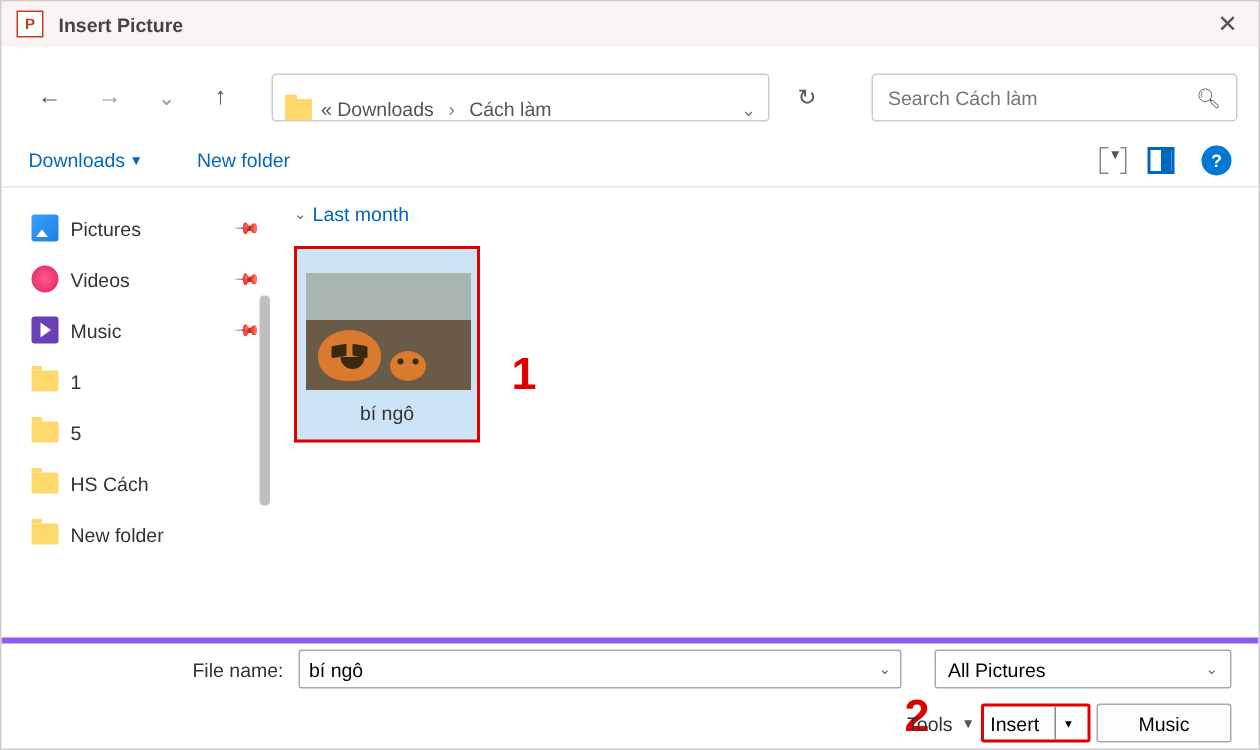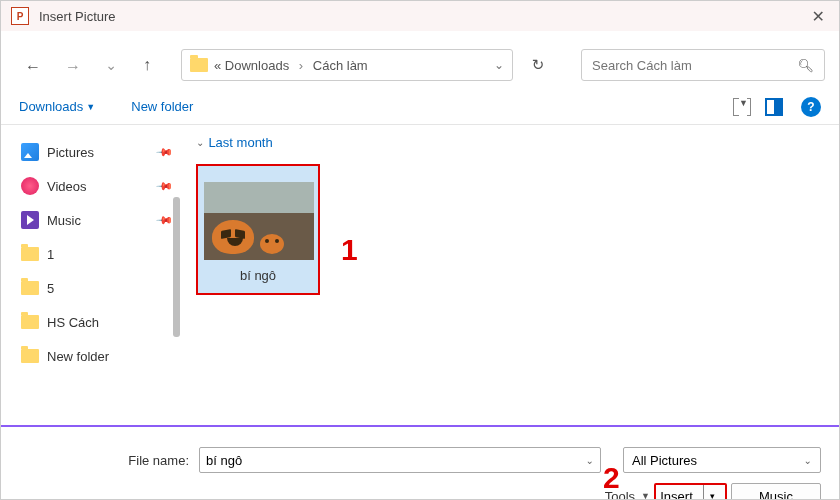--- a/index.html
+++ b/index.html
@@ -1,29 +1,29 @@
 <!DOCTYPE html>
 <html><head>
 <meta charset="utf-8">
 <style>
   * { box-sizing: border-box; margin: 0; padding: 0; font-family: "Segoe UI", sans-serif; }
   body { width: 840px; height: 500px; background: #fff; overflow: hidden; position: relative; border: 1px solid #ccc; }
   
   
   .titlebar { height: 30px; display: flex; align-items: center; padding: 0 10px; background: #fbf4f4; }
   .app-icon { width: 18px; height: 18px; background: #fff; border: 1px solid #c43e1c; display: flex; align-items: center; justify-content: center; font-size: 10px; font-weight: bold; color: #c43e1c; margin-right: 10px; }
-  .titlebar .title { font-size: 13px; color: #444; }
+  .titlebar .title { font-size: 13px; color: #444; font-weight: bold; }
   .titlebar .close { margin-left: auto; font-size: 16px; color: #555; cursor: pointer; padding: 0 4px; }
   
   
   .navbar { height: 48px; display: flex; align-items: center; padding: 0 14px 0 18px; gap: 0; margin-top: 10px; }
   .nav-btn { width: 28px; height: 28px; display: flex; align-items: center; justify-content: center; color: #999; font-size: 16px; }
   .nav-btn.active { color: #555; }
   .chevup { font-size: 14px; }
-  .addrbar { margin-left: 20px; flex: 1; max-width: 378px; height: 32px; border: 1px solid #ccc; border-radius: 3px; display: flex; align-items: center; padding: 0 8px; }
+  .addrbar { margin-left: 20px; flex: 1; max-width: 378px; height: 32px; border: 1px solid #ccc; border-radius: 3px; display: flex; align-items: flex-end; padding: 0 8px; }
   .addr-folder-icon { width: 18px; height: 14px; background: #ffd86b; border-radius: 1px; position: relative; margin-right: 6px; }
   .addr-folder-icon::before { content:""; position:absolute; top:-3px; left:0; width:8px; height:3px; background:#ffd86b; border-radius:1px 1px 0 0; }
   .breadcrumb { font-size: 13px; color: #555; }
   .breadcrumb .sep { margin: 0 6px; color: #888; }
   .addr-drop { margin-left: auto; color: #777; font-size: 12px; }
   .refresh-btn { width: 34px; height: 32px; margin-left: 8px; display:flex; align-items:center; justify-content:center; color:#555; font-size:15px; }
   .searchbox { margin-left: 26px; width: 244px; height: 32px; border: 1px solid #ccc; border-radius: 3px; background:#fff; display:flex; align-items:center; padding: 0 10px; }
   .searchbox input { border: none; outline: none; font-size: 13px; width: 100%; color:#777; background: transparent; }
   .search-icon { font-size: 13px; color: #555; margin-left: auto; }
   
@@ -67,21 +67,21 @@
   .pump-small { position:absolute; left:56px; bottom:6px; width:24px; height:20px; background:#d97a2e; border-radius:50%; }
   .pump-small::before { content:""; position:absolute; left:5px; top:5px; width:4px; height:4px; background:#3a2810; border-radius:50%; }
   .pump-small::after { content:""; position:absolute; right:5px; top:5px; width:4px; height:4px; background:#3a2810; border-radius:50%; }
   .thumb-label { font-size: 13px; color:#333; margin: 8px 0 4px; }
   
   .annot { position:absolute; font-size: 30px; font-weight: bold; color: #e00000; font-family: Arial, sans-serif; }
   .annot.a1 { left: 340px; top: 232px; }
   .annot.a2 { left: 602px; top: 460px; }
   
   
-  .bottom { position:absolute; bottom:0; left:0; right:0; height: 74px; padding: 20px 18px 0; border-top: 2px solid #8b5cf6; }
+  .bottom { position:absolute; bottom:0; left:0; right:0; height: 74px; padding: 4px 18px 0; border-top: 4px solid #8b5cf6; }
   .filename-row { display:flex; align-items:center; gap: 10px; margin-bottom: 10px; }
   .filename-label { font-size: 13px; color:#333; text-align:right; width: 170px; }
   .filename-input { height: 26px; border: 1px solid #aaa; padding: 0 6px; font-size: 13px; border-radius:2px; }
   .filename-input.name { flex: 1; max-width: 404px; display:flex; align-items:center; justify-content:space-between; }
   .filename-input .dd { font-size:10px; color:#666; }
   .filter-select { width: 198px; margin-left: 12px; height: 26px; border:1px solid #aaa; border-radius:2px; display:flex; align-items:center; padding: 0 8px; font-size:13px; justify-content:space-between; }
   
   .buttons-row { display:flex; align-items:center; justify-content:flex-end; gap: 4px; }
   .tools-label { font-size: 13px; color:#333; margin-right: 2px; }
   .tools-caret { font-size:9px; color:#555; margin-right: 0px; }

